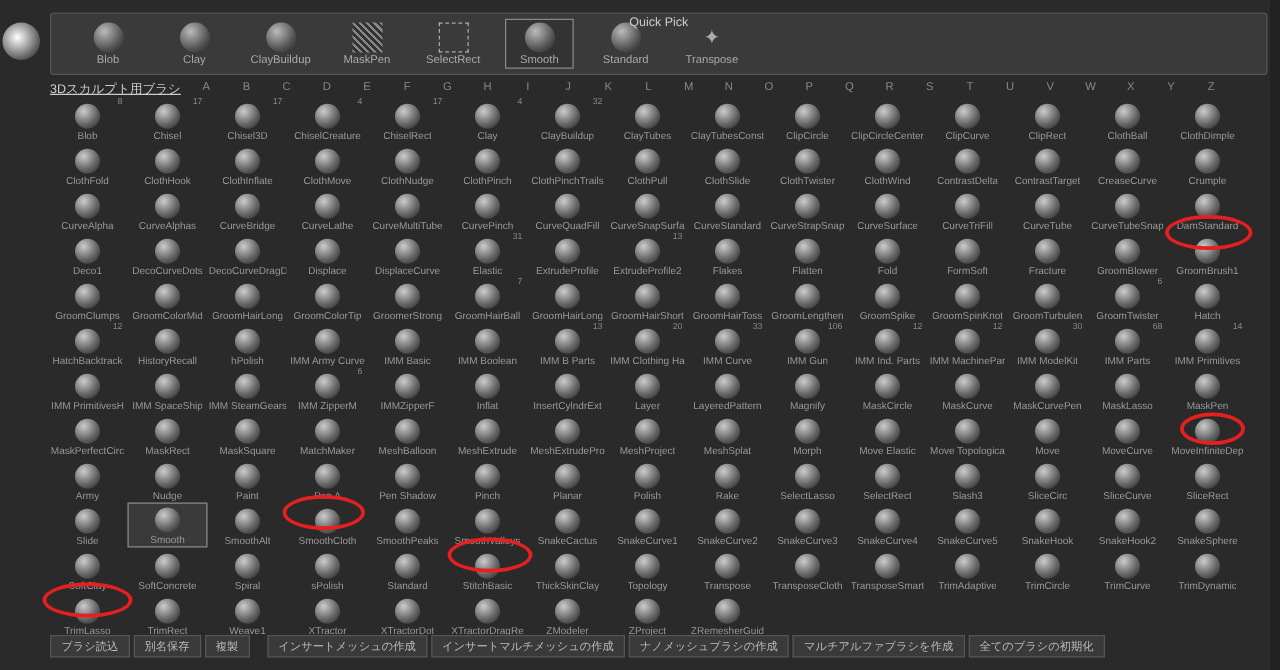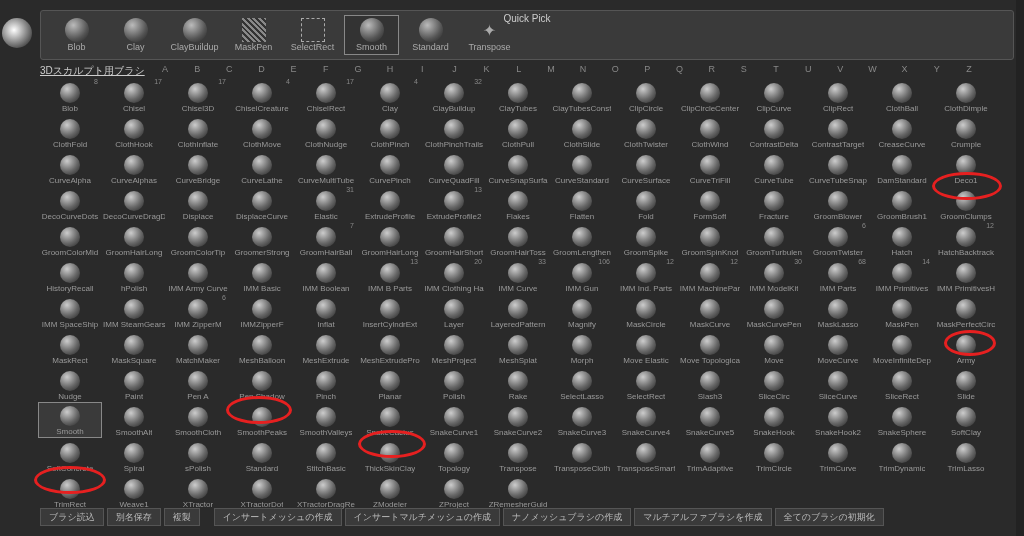--- a/index.html
+++ b/index.html
@@ -21,21 +21,21 @@
       position: absolute;
       top: 10px;
       left: 40px;
       right: 10px;
       height: 50px;
       background: #3a3a3a;
       border: 1px solid #555;
       border-radius: 3px;
       display: flex;
       align-items: center;
-      gap: 4px;
+      gap: 14px;
       padding: 4px;
     }
     .quick-pick-label {
       position: absolute;
       top: 2px;
       left: 50%;
       transform: translateX(-50%);
       color: #ccc;
       font-size: 10px;
     }
@@ -426,20 +426,24 @@
     <div class="brush-item">
       <div class="brush-sphere"></div>
       <div class="brush-label">CurveSnapSurfa</div>
     </div>
     <div class="brush-item">
       <div class="brush-sphere"></div>
       <div class="brush-label">CurveStandard</div>
     </div>
     <div class="brush-item">
       <div class="brush-sphere"></div>
+      <div class="brush-label">CurveStrapSnap</div>
+    </div>
+    <div class="brush-item">
+      <div class="brush-sphere"></div>
       <div class="brush-label">CurveSurface</div>
     </div>
     <div class="brush-item">
       <div class="brush-sphere"></div>
       <div class="brush-label">CurveTriFill</div>
     </div>
     <div class="brush-item">
       <div class="brush-sphere"></div>
       <div class="brush-label">CurveTube</div>
     </div>

